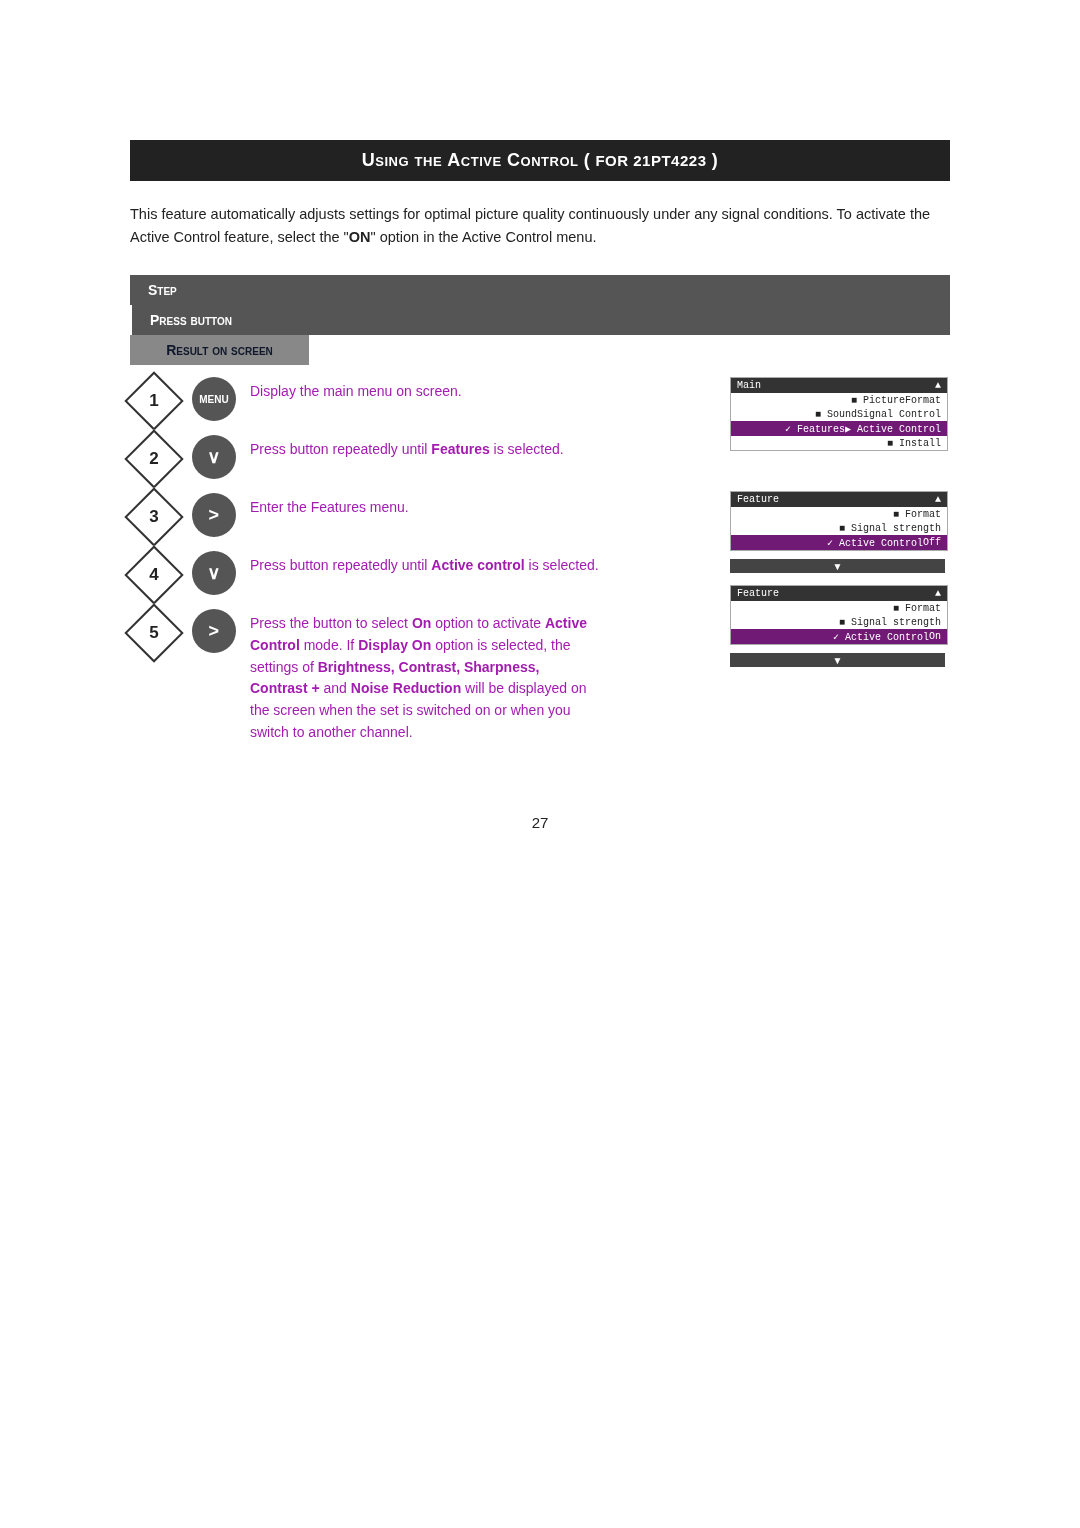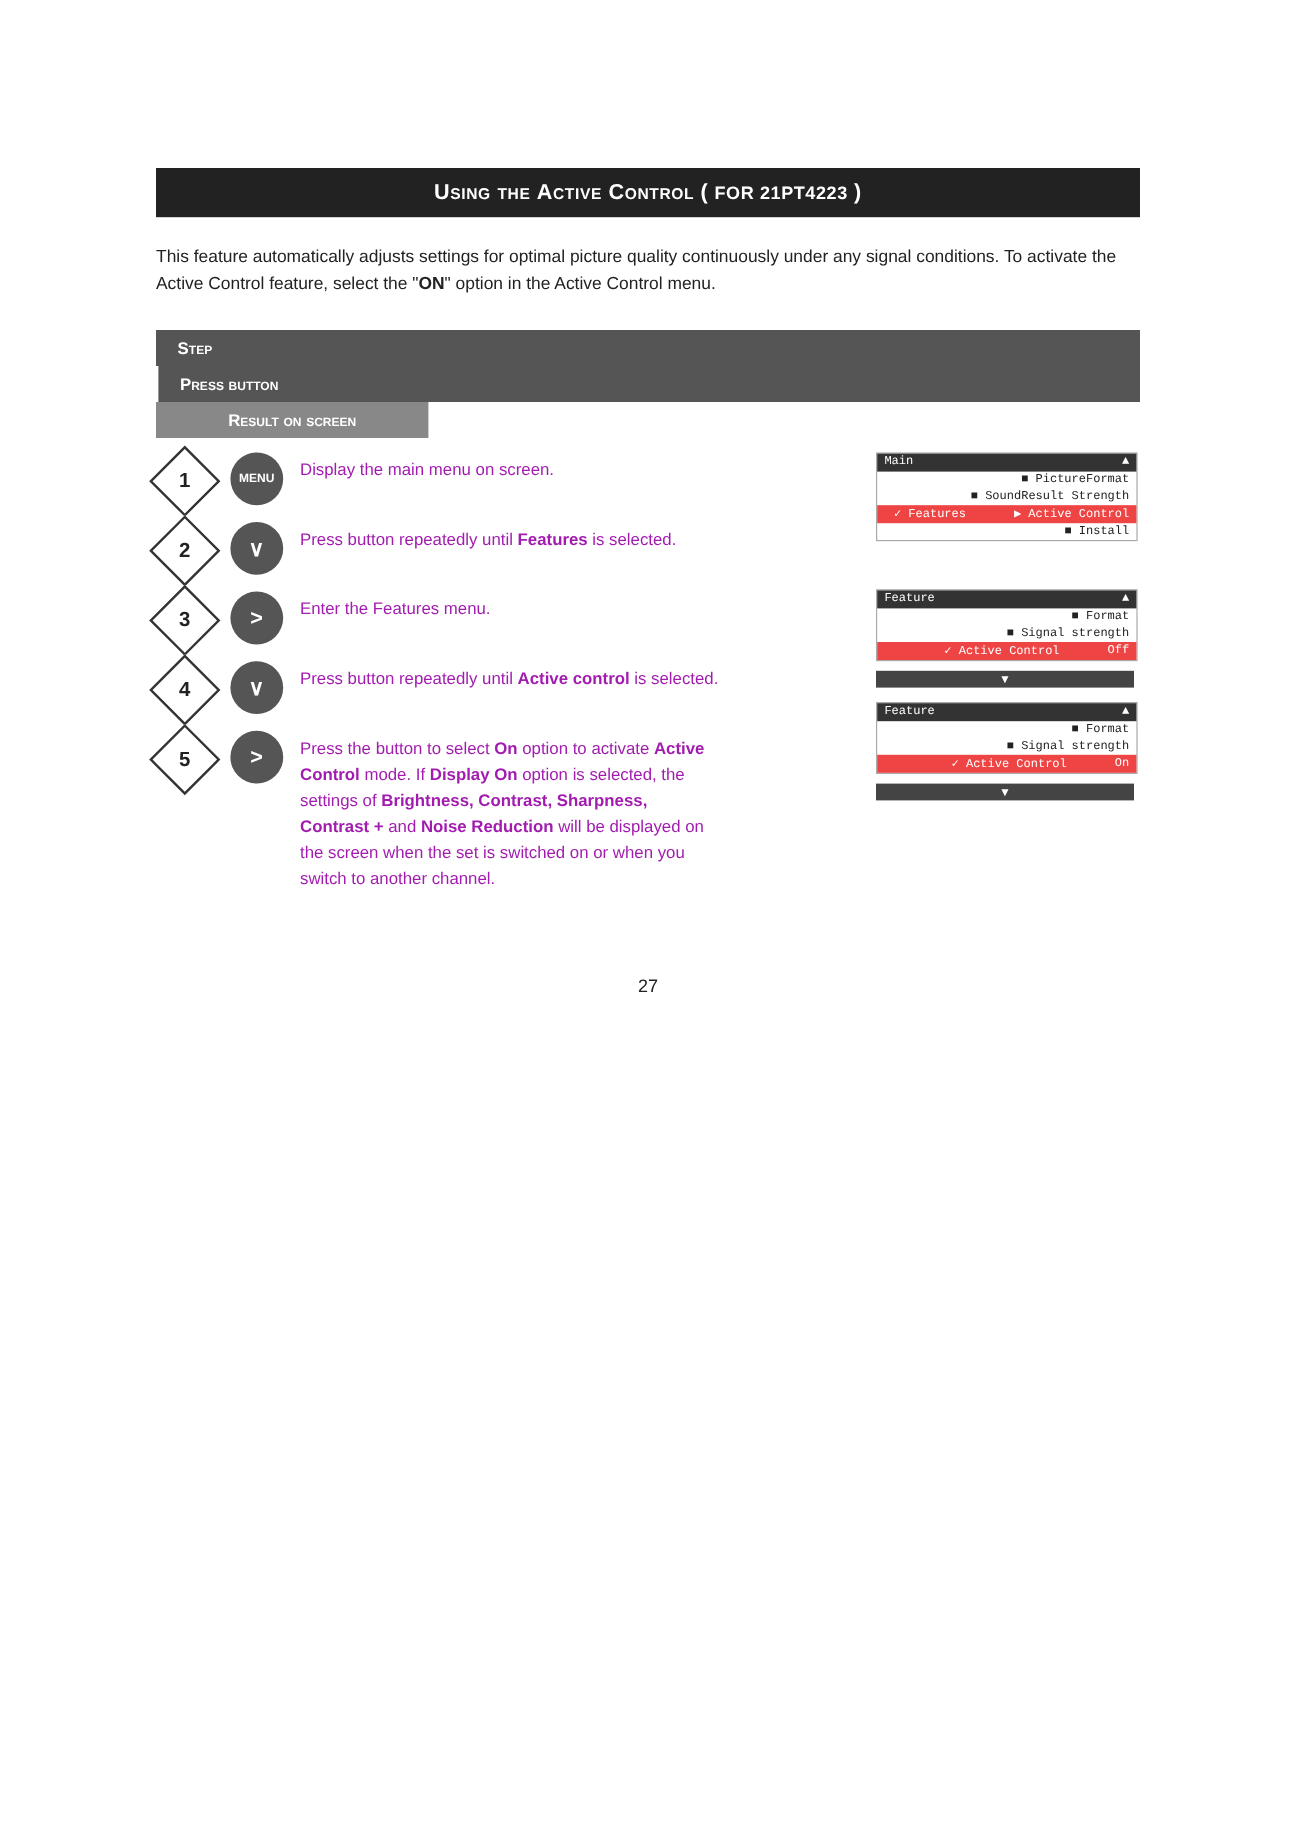--- a/index.html
+++ b/index.html
@@ -146,23 +146,22 @@
       font-size: 10px;
     }
     .screen-box-row {
       padding: 1.5px 6px;
       font-size: 10px;
       display: flex;
       justify-content: flex-end;
       white-space: nowrap;
     }
     .screen-box-row.selected {
-      background: #ef4444;
-      color: #fff;
-      gap: 40px;
+      background: #701a75;
+      color: #fff;
     }
     .screen-box-divider {
       background: #444;
       height: 14px;
       margin-top: 3px;
       display: flex;
       align-items: center;
       justify-content: center;
     }
     .arrow-down-white {
@@ -199,26 +198,26 @@
       color: #fff;
       font-weight: bold;
       font-size: 14px;
       padding: 7px 18px;
       margin-left: 2px;
       font-variant: small-caps;
     }
     .hdr-spacer { flex: 1; }
     .hdr-result {
       background: #888;
-      color: #ffffff;
+      color: #0f172a;
       font-weight: bold;
       font-size: 14px;
       padding: 7px 16px;
       font-variant: small-caps;
-      width: 227px;
+      width: 179px;
       text-align: center;
     }
   </style>
 </head>
 <body>
 
 <div class="page-content">
 
   <div class="page-title-bar">
     <span class="small-caps">Using the</span>
@@ -302,21 +301,21 @@
         <div class="screen-box-header">
           <span>Main</span>
           <span class="arrow-up">▲</span>
         </div>
         <div class="screen-box-row">
           <span>■ Picture</span>
             <span>Format</span>
         </div>
         <div class="screen-box-row">
           <span>■ Sound</span>
-            <span>Result Strength</span>
+            <span>Signal Control</span>
         </div>
         <div class="screen-box-row selected">
           <span>✓ Features</span>
             <span>▶ Active Control</span>
         </div>
         <div class="screen-box-row">
           <span>■ Install</span>
             <span></span>
         </div>
       </div>

